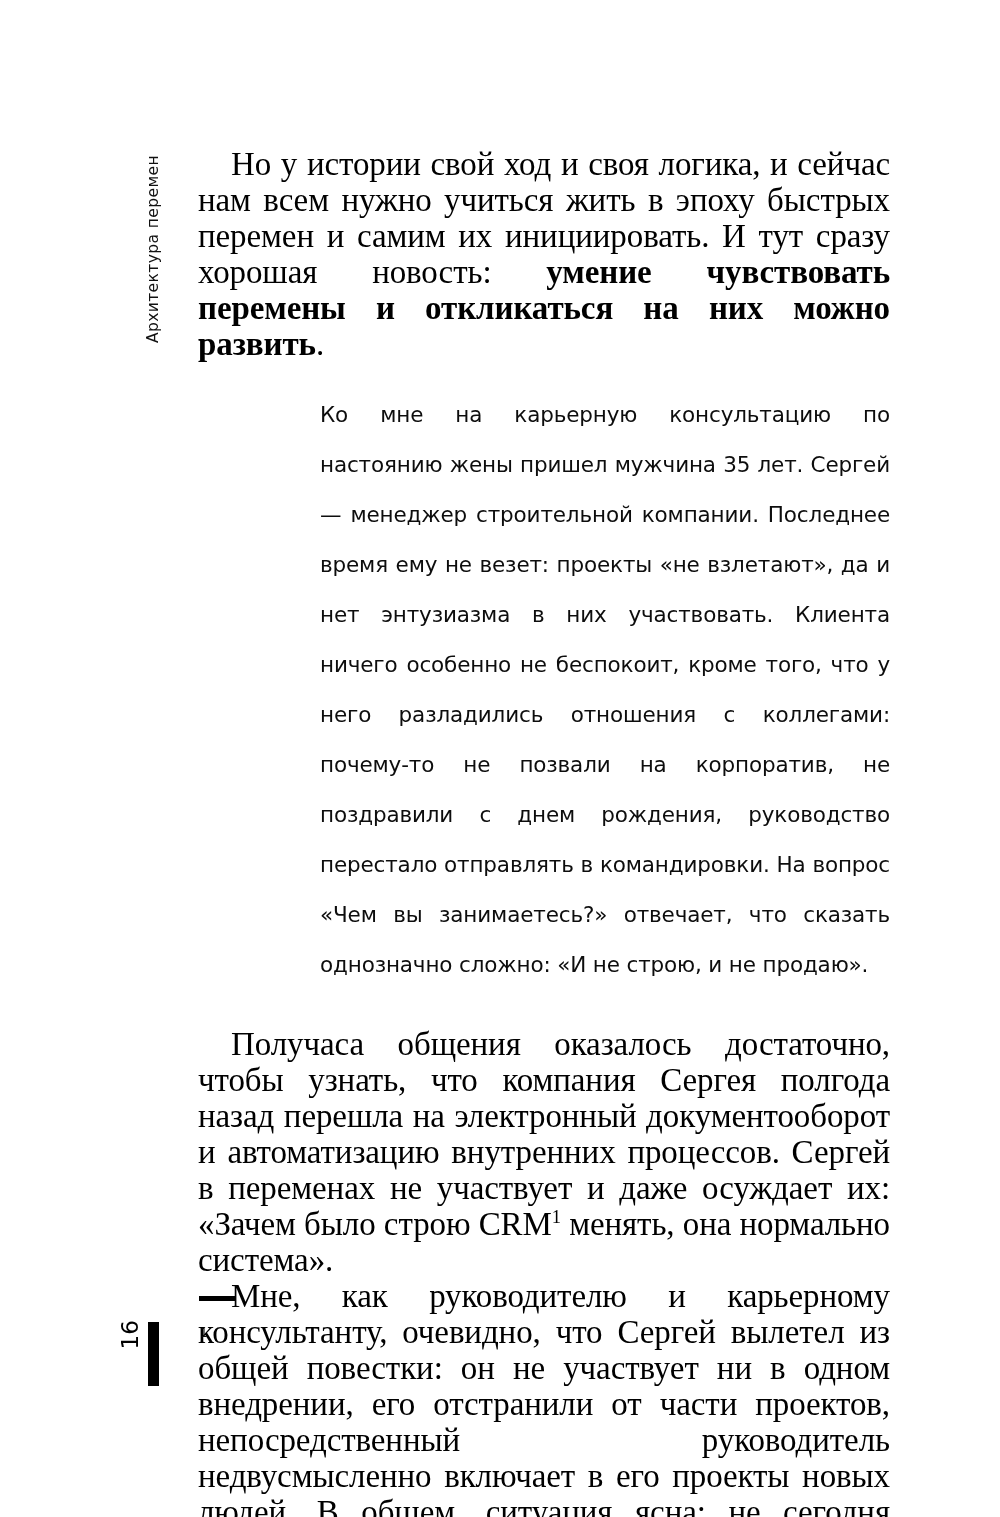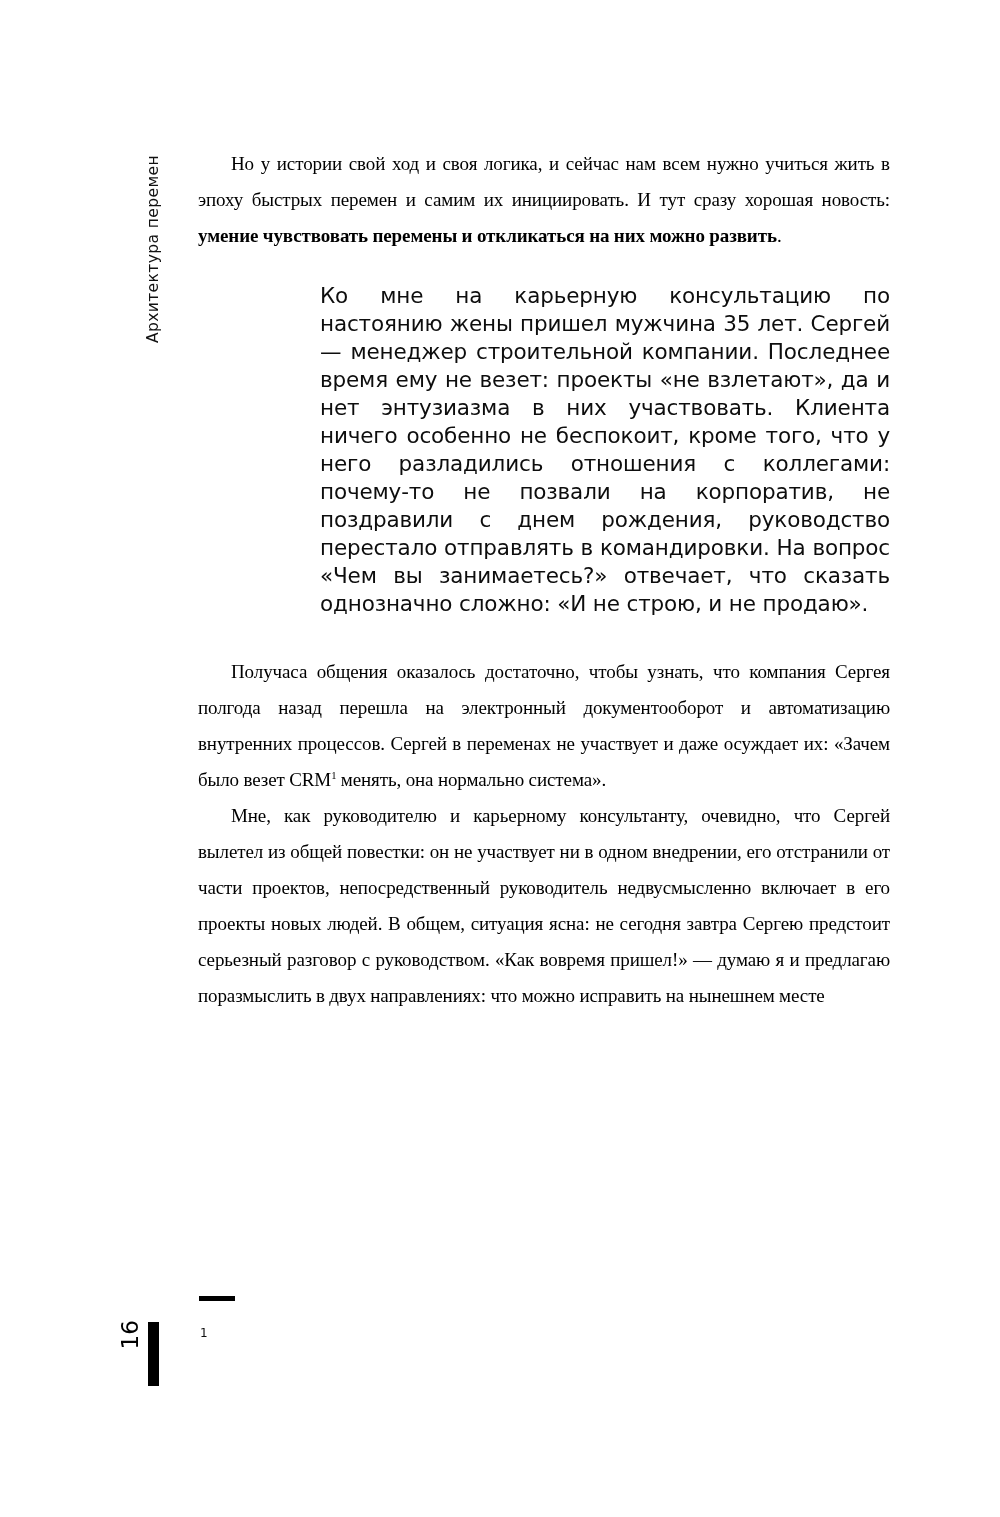--- a/index.html
+++ b/index.html
@@ -38,21 +38,21 @@
   
   .column {
     position: absolute;
     left: 198px;
     top: 146px;
     width: 692px;
   }
 
   p.body {
     margin: 0;
-    font-size: 19px;
+    font-size: 33px;
     line-height: 36px;
     text-align: justify;
     text-indent: 33px;
     letter-spacing: -0.1px;
     word-spacing: -0.2px;
     hyphens: manual;
   }
 
   p.body .b {
     font-weight: bold;
@@ -65,21 +65,21 @@
     font-weight: normal;
   }
 
   
   .quote {
     margin: 0;
     margin-left: 122px;
     width: 570px;
     font-family: "DejaVu Sans", "Liberation Sans", sans-serif;
     font-size: 21.5px;
-    line-height: 28px;
+    line-height: 50px;
     text-align: justify;
     text-indent: 0;
     letter-spacing: -0.15px;
     font-weight: 400;
     color: #0d0d0d;
   }
 
   .gap-before-quote { height: 28px; }
   .gap-after-quote  { height: 36px; }
 
@@ -151,21 +151,21 @@
   <div class="column">
 
     <p class="body"><span>Но у истории свой ход и своя логика, и сейчас нам всем нужно учиться жить в эпоху быстрых перемен и самим их инициировать. И тут сразу хорошая новость: </span><span class="b">умение чувствовать перемены и откликаться на них можно развить</span><span>.</span></p>
 
     <div class="gap-before-quote"></div>
 
     <p class="quote">Ко мне на карьерную консультацию по настоянию жены пришел мужчина 35 лет. Сергей — менеджер строительной компании. Последнее время ему не везет: проекты «не взлетают», да и нет энтузиазма в них участвовать. Клиента ничего особенно не беспокоит, кроме того, что у него разладились отношения с коллегами: почему-то не позвали на корпоратив, не поздравили с днем рождения, руководство перестало отправлять в командировки. На вопрос «Чем вы занимаетесь?» отвечает, что сказать однозначно сложно: «И не строю, и не продаю».</p>
 
     <div class="gap-after-quote"></div>
 
-    <p class="body"><span>Получаса общения оказалось достаточно, чтобы узнать, что компания Сергея полгода назад перешла на электронный документооборот и автоматизацию внутренних процессов. Сергей в переменах не участвует и даже осуждает их: «Зачем было везет CRM</span><sup class="fnref">1</sup><span> менять, она нормально система».</span></p>
+    <p class="body"><span>Получаса общения оказалось достаточно, чтобы узнать, что компания Сергея полгода назад перешла на электронный документооборот и автоматизацию внутренних процессов. Сергей в переменах не участвует и даже осуждает их: «Зачем было строю CRM</span><sup class="fnref">1</sup><span> менять, она нормально система».</span></p>
 
     <p class="body">Мне, как руководителю и карьерному консультанту, очевидно, что Сергей вылетел из общей повестки: он не участвует ни в одном внедрении, его отстранили от части проектов, непосредственный руководитель недвусмысленно включает в его проекты новых людей. В общем, ситуация ясна: не сегодня завтра Сергею предстоит серьезный разговор с руководством. «Как вовремя пришел!» — думаю я и предлагаю поразмыслить в двух направлениях: что можно исправить на нынешнем месте</p>
 
   </div>
 
   <div class="footnote-zone">
     <div class="footnote-rule"></div>
     <div class="footnote"><span class="fn-num">1</span></div>
   </div>
 

